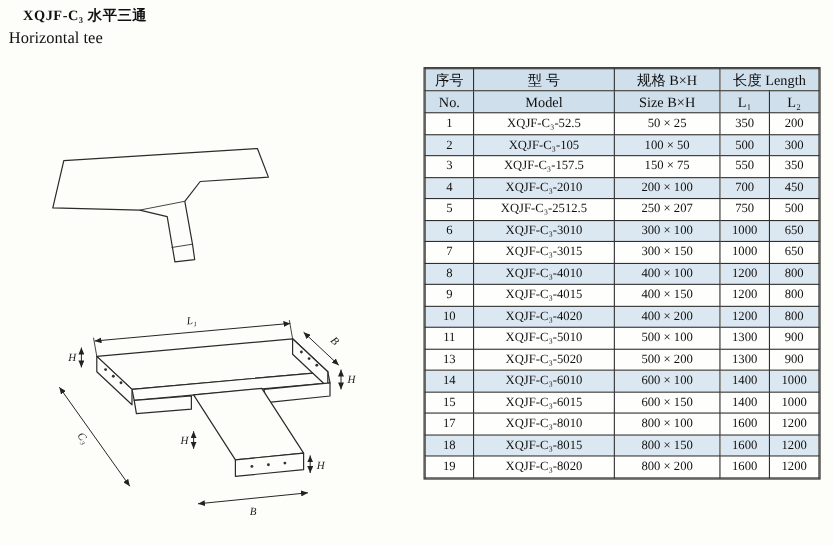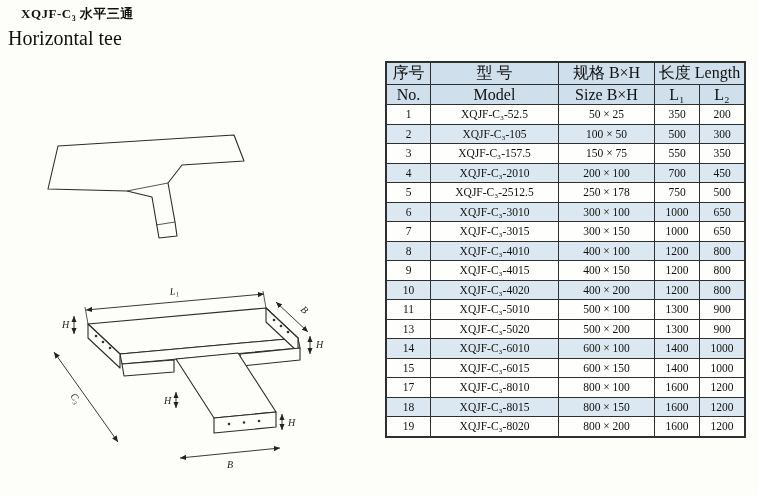--- a/index.html
+++ b/index.html
@@ -10,37 +10,37 @@
     color:#111;
     position:relative;
     overflow:hidden;
   }
   .title {
     position:absolute; left:21px; top:5px;
     font-size:13px; font-weight:bold; letter-spacing:0.5px;
   }
   .subtitle {
     position:absolute; left:8px; top:27px;
-    font-size:20px;
+    font-size:15px;
   }
   .diagram { position:absolute; }
   #outline-diagram { left:28px; top:130px; width:242px; height:138px; }
   #isometric-diagram { left:24px; top:280px; width:326px; height:210px; }
 
   .table-wrap { position:absolute; left:386px; top:62px; width:358px; }
   table { border-collapse:collapse; width:100%; table-layout:fixed; }
   th, td {
     border:1px solid #2f2f2f;
     text-align:center; vertical-align:middle;
     font-weight:normal;
     padding:0 2px;
     white-space:nowrap; overflow:hidden;
     color:#101010;
   }
-  thead th { background:var(--hdr,#cfdfeb); font-size:16px; height:19px; }
+  thead th { background:var(--hdr,#cfdfeb); font-size:13px; height:19px; }
   tbody td { font-size:11.5px; height:18.5px; background:#fefefc; }
   tbody tr.alt td { background:var(--alt,#dce8f1); }
   .outer-border { outline:1px solid #2f2f2f; }
 
   .dim-text { font-size:10px; font-style:italic; fill:#1c1c1c; font-family:"Liberation Serif","DejaVu Serif",serif; }
   .dim-line { stroke:#222; stroke-width:0.9; fill:none; }
   .draw-line { stroke:#2b2b2b; stroke-width:1.1; fill:#fdfdfa; stroke-linejoin:round; }
   .thin { stroke:#2b2b2b; stroke-width:0.8; fill:none; }
 </style>
 </head>
@@ -165,21 +165,21 @@
         <tr class="alt">
           <td>4</td>
           <td>XQJF-C₃-2010</td>
           <td>200 × 100</td>
           <td>700</td>
           <td>450</td>
         </tr>
         <tr>
           <td>5</td>
           <td>XQJF-C₃-2512.5</td>
-          <td>250 × 178</td>
+          <td>250 × 207</td>
           <td>750</td>
           <td>500</td>
         </tr>
         <tr class="alt">
           <td>6</td>
           <td>XQJF-C₃-3010</td>
           <td>300 × 100</td>
           <td>1000</td>
           <td>650</td>
         </tr>

